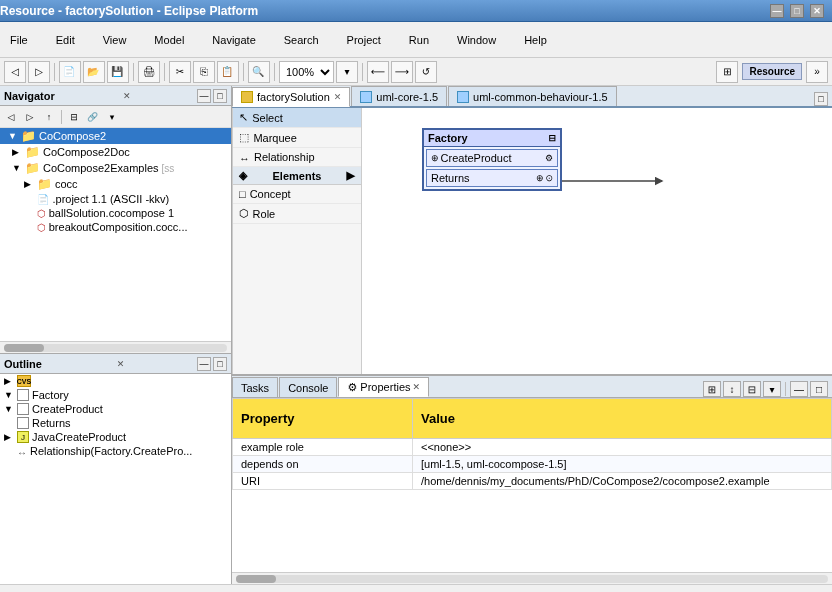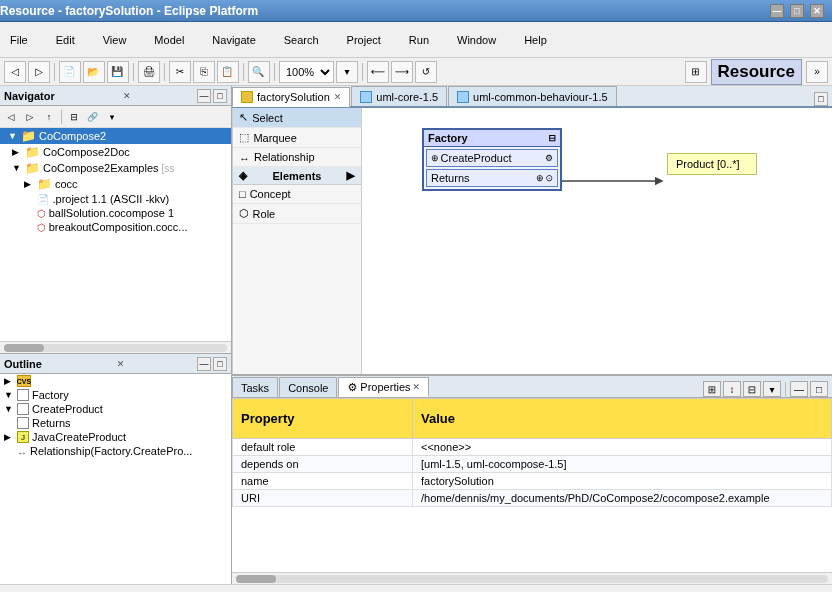--- a/index.html
+++ b/index.html
@@ -12,21 +12,21 @@
 
     
     #menu-bar { background: #f0f0f0; border-bottom: 1px solid #ccc; padding: 2px 4px; display: flex; gap: 16px; height: 36px; align-items: center; }
     .menu-item { padding: 2px 6px; cursor: pointer; font-size: 11px; }
 
     
     #toolbar { background: #f0f0f0; border-bottom: 1px solid #ccc; padding: 2px 4px; display: flex; align-items: center; gap: 2px; height: 28px; }
     .tb-btn { width: 22px; height: 22px; border: 1px solid #bbb; background: #f8f8f8; display: inline-flex; align-items: center; justify-content: center; cursor: pointer; font-size: 10px; }
     .tb-separator { width: 1px; height: 18px; background: #bbb; margin: 0 2px; }
     .tb-dropdown { height: 22px; border: 1px solid #bbb; background: white; font-size: 11px; padding: 0 2px; }
-    .tb-resource { background: #d0d8f0; border: 1px solid #8899bb; padding: 2px 6px; font-size: 17px; font-weight: bold; cursor: pointer; }
+    .tb-resource { background: #d0d8f0; border: 1px solid #8899bb; padding: 2px 6px; font-size: 10px; font-weight: bold; cursor: pointer; }
 
     
     #main-layout { display: flex; height: calc(592px - 22px - 22px - 28px - 22px); }
 
     
     #status-bar { height: 22px; background: #f0f0f0; border-top: 1px solid #ccc; display: flex; align-items: center; padding: 0 6px; font-size: 11px; }
 
     
     #left-panel { width: 232px; display: flex; flex-direction: column; border-right: 1px solid #aaa; }
     #navigator-pane { flex: 1; background: white; border-bottom: 1px solid #aaa; overflow: hidden; display: flex; flex-direction: column; }
@@ -357,23 +357,20 @@
 
             <svg width="120" height="30" style="position:absolute; left:200px; top:58px;">
               <line x1="0" y1="15" x2="100" y2="15" stroke="#444" stroke-width="1.5" marker-end="url(#arr)"></line>
               <defs>
                 <marker id="arr" markerWidth="6" markerHeight="6" refX="5" refY="3" orient="auto">
                   <path d="M0,0 L0,6 L6,3 z" fill="#444"></path>
                 </marker>
               </defs>
             </svg>
 
-            <div class="uml-note" style="left:305px; top:45px; min-width:90px;">
-              <span>Product [0..*]</span>
-            </div>
 
           </div>
         </div>
 
       </div>
     </div>
 
     <div id="bottom-panel">
       <div id="bottom-tabs">
         <div class="bottom-tab">Tasks</div>
@@ -397,32 +394,28 @@
       <div id="properties-table">
         <table>
           <thead>
             <tr>
               <th style="width:180px;">Property</th>
               <th>Value</th>
             </tr>
           </thead>
           <tbody>
             <tr>
-              <td>default role</td>
+              <td>example role</td>
               <td>&lt;&lt;none&gt;&gt;</td>
             </tr>
             <tr>
               <td>depends on</td>
               <td>[uml-1.5, uml-cocompose-1.5]</td>
             </tr>
             <tr>
-              <td>name</td>
-              <td>factorySolution</td>
-            </tr>
-            <tr>
               <td>URI</td>
               <td>/home/dennis/my_documents/PhD/CoCompose2/cocompose2.example</td>
             </tr>
           </tbody>
         </table>
       </div>
 
       <div id="h-scroll-bot">
         <div class="scroll-track">
             <div class="scroll-thumb"></div>

